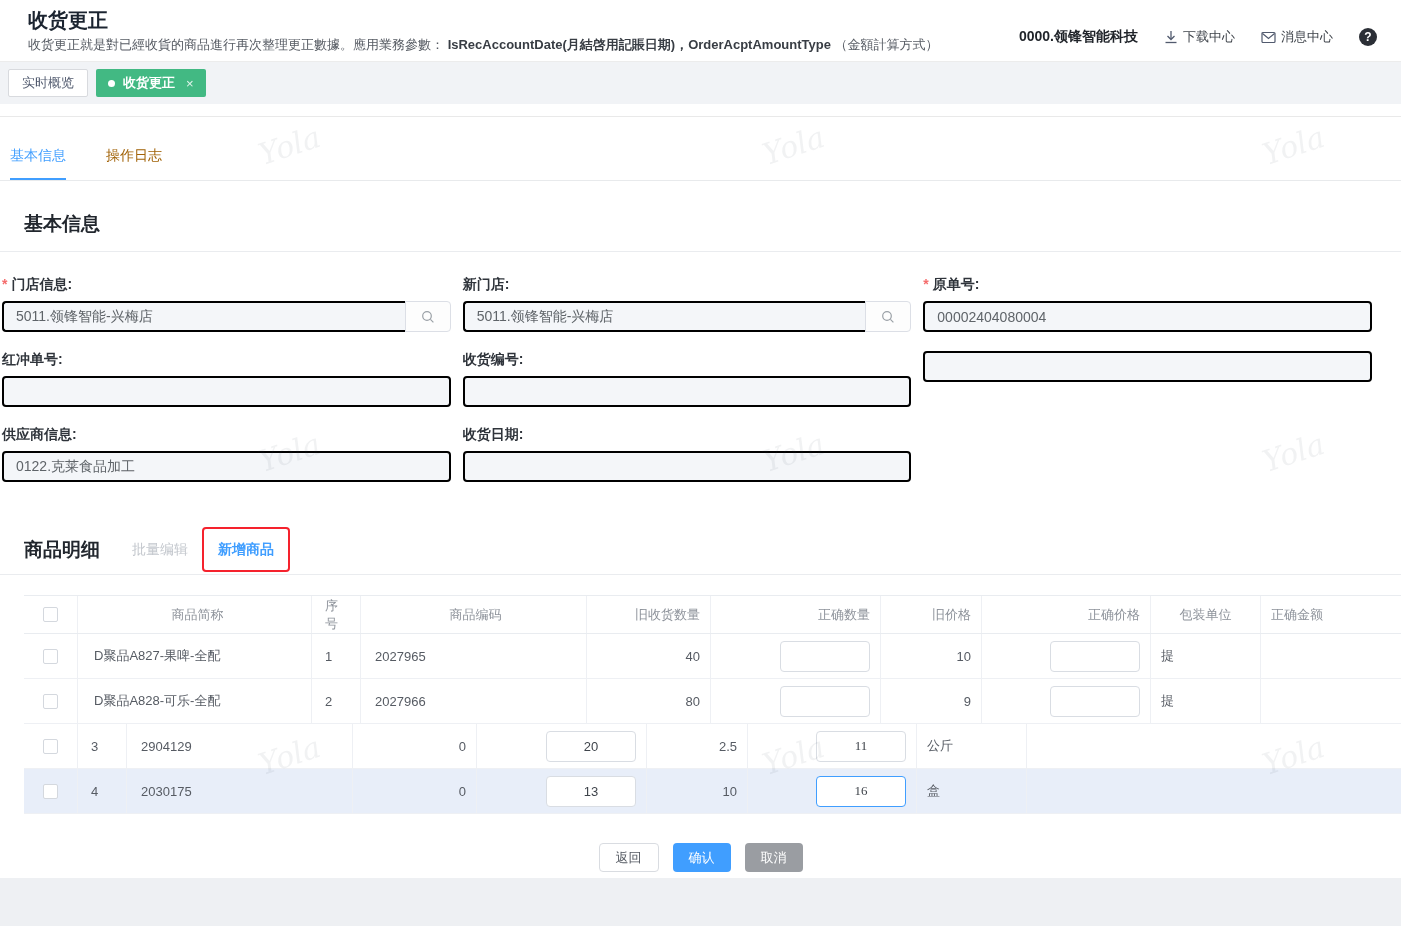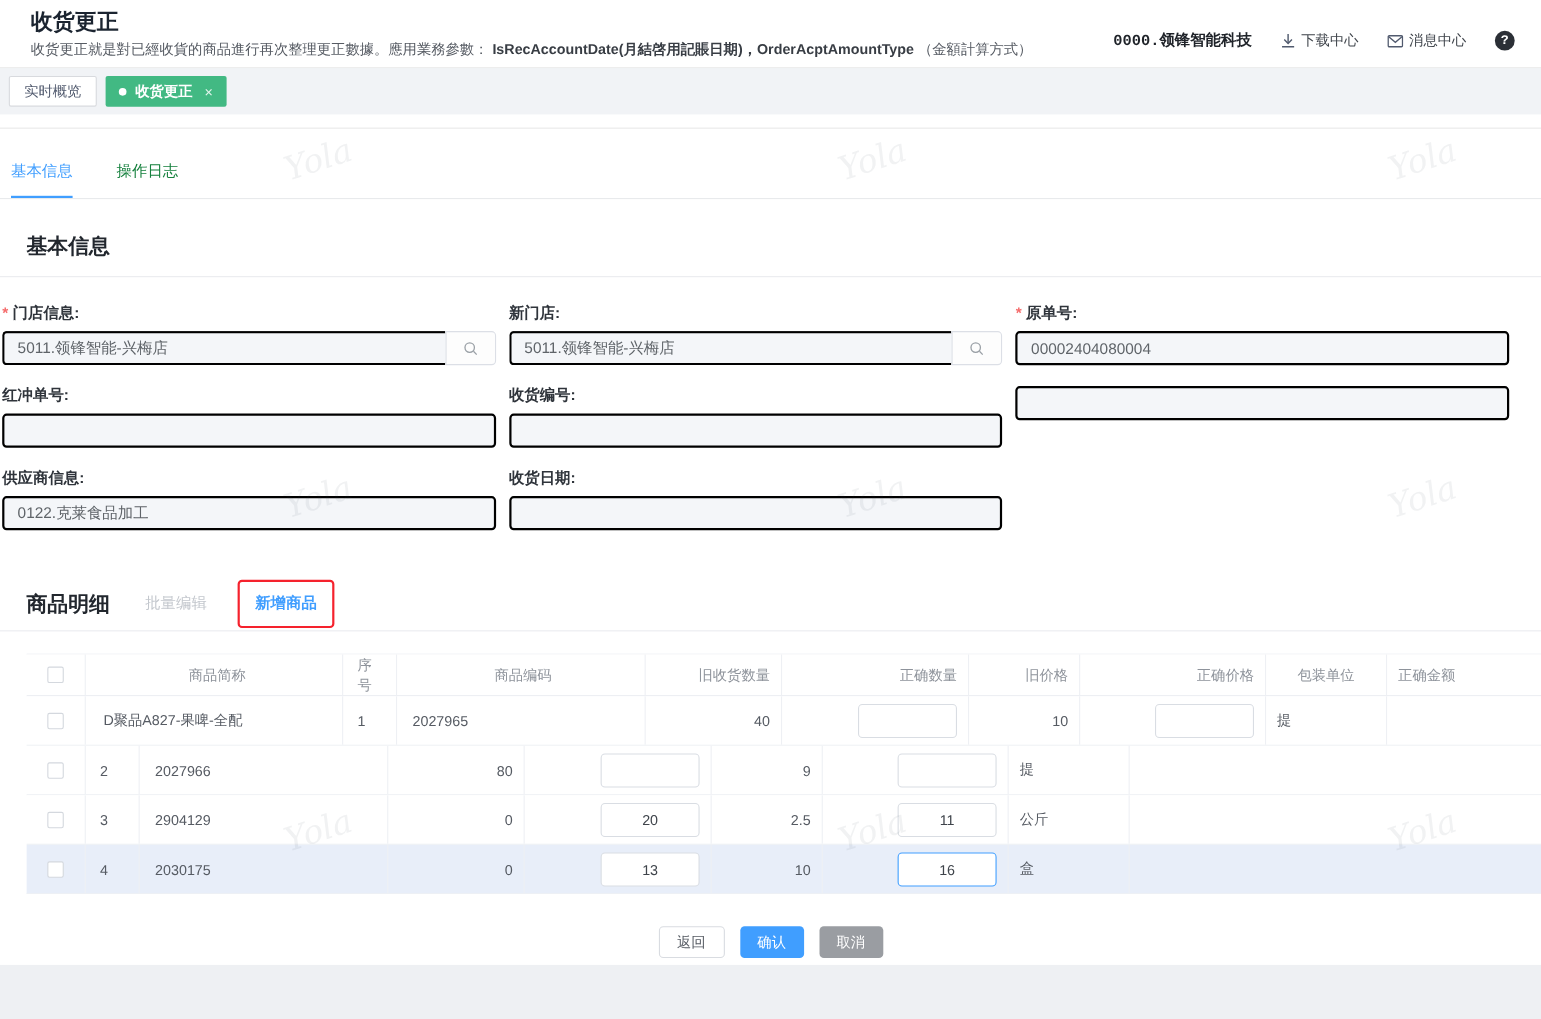--- a/index.html
+++ b/index.html
@@ -6,66 +6,66 @@
   html,body { width:1401px; height:926px; }
   body {
     font-family:"Liberation Sans","DejaVu Sans",sans-serif;
     background:#eef0f3; overflow:hidden; position:relative; color:#333;
   }
   
   .hdr { background:#fff; border-bottom:1px solid #ececec; padding:8px 24px 10px 28px; display:flex; height:62px; }
   .hdr-title { font-size:20px; font-weight:700; color:#1b2430; line-height:24px; }
   .hdr-sub { font-size:13px; color:#565b63; margin-top:4px; white-space:nowrap; }
   .hdr-sub b { color:#383d44; }
-  .hdr-right { margin-left:auto; display:flex; align-items:flex-end; gap:26px; padding-bottom:5px; font-size:13px; color:#3e434a; white-space:nowrap;font-family:Liberation Mono, monospace; }
+  .hdr-right { margin-left:auto; display:flex; align-items:flex-end; gap:26px; padding-bottom:5px; font-size:13px; color:#3e434a; white-space:nowrap; }
   .hdr-company { font-weight:700; font-size:14px; color:#1f2329; }
   .hdr-item { display:flex; align-items:center; gap:5px; cursor:pointer; }
   .help-circle { width:18px; height:18px; border-radius:50%; background:#2b2f36; color:#fff; font-size:12px; font-weight:700; display:flex; align-items:center; justify-content:center; cursor:pointer; }
   
   .tabband { background:#f1f3f6; padding:7px 8px; display:flex; gap:8px; height:42px; }
   .wtab-plain { background:#fff; border:1px solid #d8dade; border-radius:2px; padding:0 13px; font-size:13px; color:#515a6e; display:flex; align-items:center; cursor:pointer;font-family:Liberation Serif, serif; }
   .wtab-active { background:var(--accent-green,#42b983); border-radius:2px; padding:0 12px; font-size:13px; color:#fff; display:flex; align-items:center; gap:8px; font-weight:600; cursor:pointer; }
   .wtab-dot { width:7px; height:7px; border-radius:50%; background:#fff; }
   .wtab-close { font-size:13px; color:rgba(255,255,255,.85); font-weight:400; margin-left:3px; cursor:pointer; }
   
   .main { background:#fff; }
   .main-topline { height:13px; border-bottom:1px solid #e9e9e9; }
   .dtabs { padding:30px 0 0 10px; border-bottom:1px solid #e8eaec; display:flex; gap:40px; }
-  .dtab { font-size:14px; color:#15803d; padding-bottom:13px; border-bottom:2px solid transparent; cursor:pointer; }
+  .dtab { font-size:14px; color:#a16207; padding-bottom:13px; border-bottom:2px solid transparent; cursor:pointer; }
   .dtab.active { color:var(--accent-blue,#409eff); border-bottom-color:var(--accent-blue,#409eff); }
   .sec-title { margin:30px 0 0 24px; font-size:19px; color:#22272e; font-weight:600; }
   .rule { border:none; border-top:1px solid #eaecef; margin:14px 0 0 0; }
   
   .form { display:grid; grid-template-columns:1fr 1fr 1fr; column-gap:12px; padding:24px 29px 0 2px; }
   .field { margin-bottom:19px; }
   .field-label { font-size:14px; color:#2f343b; font-weight:700; margin-bottom:7px; }
   .req { color:var(--required-red,#f56c6c); margin-right:4px; }
   .ctrl { display:flex; height:31px; }
   .ctrl-input { flex:1; background:#f4f6f9; border:2px solid #000000; border-radius:4px; font-size:14px; color:#5f6469; padding:0 12px; height:31px; font-family:inherit; outline:none; }
   .with-search .ctrl-input { border-radius:4px 0 0 4px; border-right:none; }
   .search-btn { width:46px; border:1px solid #dcdfe6; border-radius:0 4px 4px 0; background:#fdfdfd; display:flex; align-items:center; justify-content:center; cursor:pointer; }
   
   .detail-head { display:flex; align-items:center; margin:26px 0 0 24px; }
   .detail-title { font-size:19px; font-weight:600; color:#22272e; }
   .batch-link { margin-left:32px; font-size:14px; color:#c3c7cd; cursor:pointer; }
-  .add-wrap { margin-left:28px; border:2px solid var(--annotation-red,#f5222d); border-radius:4px; padding:11px 14px; }
+  .add-wrap { margin-left:14px; border:2px solid var(--annotation-red,#f5222d); border-radius:4px; padding:11px 14px; }
   .add-link { font-size:14px; color:var(--accent-blue,#409eff); font-weight:600; cursor:pointer; }
   
   .tbl-wrap { margin:20px 0 0 24px; width:1377px; overflow:hidden; }
   .tbl { width:1414px; border-top:1px solid #e9ecf0; }
   .tr { display:flex; height:45px; border-bottom:1px solid #eef0f4; align-items:center; background:#fff; }
   .tr.head { height:38px; border-bottom:1px solid #e9ecf0; }
   .tr.head .td { color:#8e939b; font-weight:500; }
   .row-selected { background:var(--row-highlight,#e8eef9); }
   .td { height:100%; display:flex; align-items:center; border-right:1px solid #eef0f4; font-size:13px; color:#565b63; padding:0 10px; }
   .td:last-child { border-right:none; }
   .al { justify-content:flex-start; } .ar { justify-content:flex-end; } .ac { justify-content:center; }
   .c0{flex:0 0 54px;} .c1{flex:0 0 234px; padding-left:16px;} .c2{flex:0 0 49px; padding-left:13px;}
   .c3{flex:0 0 226px; padding-left:14px;} .c4{flex:0 0 124px;} .c5{flex:0 0 170px;}
-  .c6{flex:0 0 101px;} .c7{flex:0 0 169px;} .c8{flex:0 0 110px;} .c9{flex:0 0 177px; padding-right:16px;}
+  .c6{flex:0 0 101px;} .c7{flex:0 0 169px;font-family:Liberation Serif, serif;} .c8{flex:0 0 110px;} .c9{flex:0 0 177px; padding-right:16px;}
   .checkbox { width:15px; height:15px; border:1px solid #d4d8de; border-radius:2px; background:#fff; cursor:pointer; }
   .cell-input { width:90px; height:31px; border:1px solid #d9dde3; border-radius:4px; background:#fff; text-align:center; font-size:13px; color:#3f444b; font-family:inherit; outline:none; }
   .cell-input.focused { border-color:var(--accent-blue,#409eff); }
   
   .footer-bar { background:#fff; padding:29px 0 6px; display:flex; justify-content:center; gap:14px; }
   .btn { height:29px; padding:0 16px; font-size:13px; border-radius:4px; cursor:pointer; font-family:inherit; }
   .btn-plain { background:#fff; border:1px solid #d9dce1; color:#565b63; }
   .btn-primary { background:var(--accent-blue,#409eff); border:none; color:#fff; }
   .btn-gray { background:#9a9da2; border:none; color:#fff; }
   
@@ -256,20 +256,21 @@
             <input class="cell-input" value="" style="">
           </div>
         <div class="td c8 al">提</div>
         <div class="td c9 al"></div>
       </div>
 
       <div class="tr">
         <div class="td c0 ac">
             <span class="checkbox"></span>
           </div>
+        <div class="td c1 al">D聚品A828-可乐-全配</div>
         <div class="td c2 al">2</div>
         <div class="td c3 al">2027966</div>
         <div class="td c4 ar">80</div>
         <div class="td c5 ar">
             <input class="cell-input" value="" style="">
           </div>
         <div class="td c6 ar">9</div>
         <div class="td c7 ar">
             <input class="cell-input" value="" style="">
           </div>

